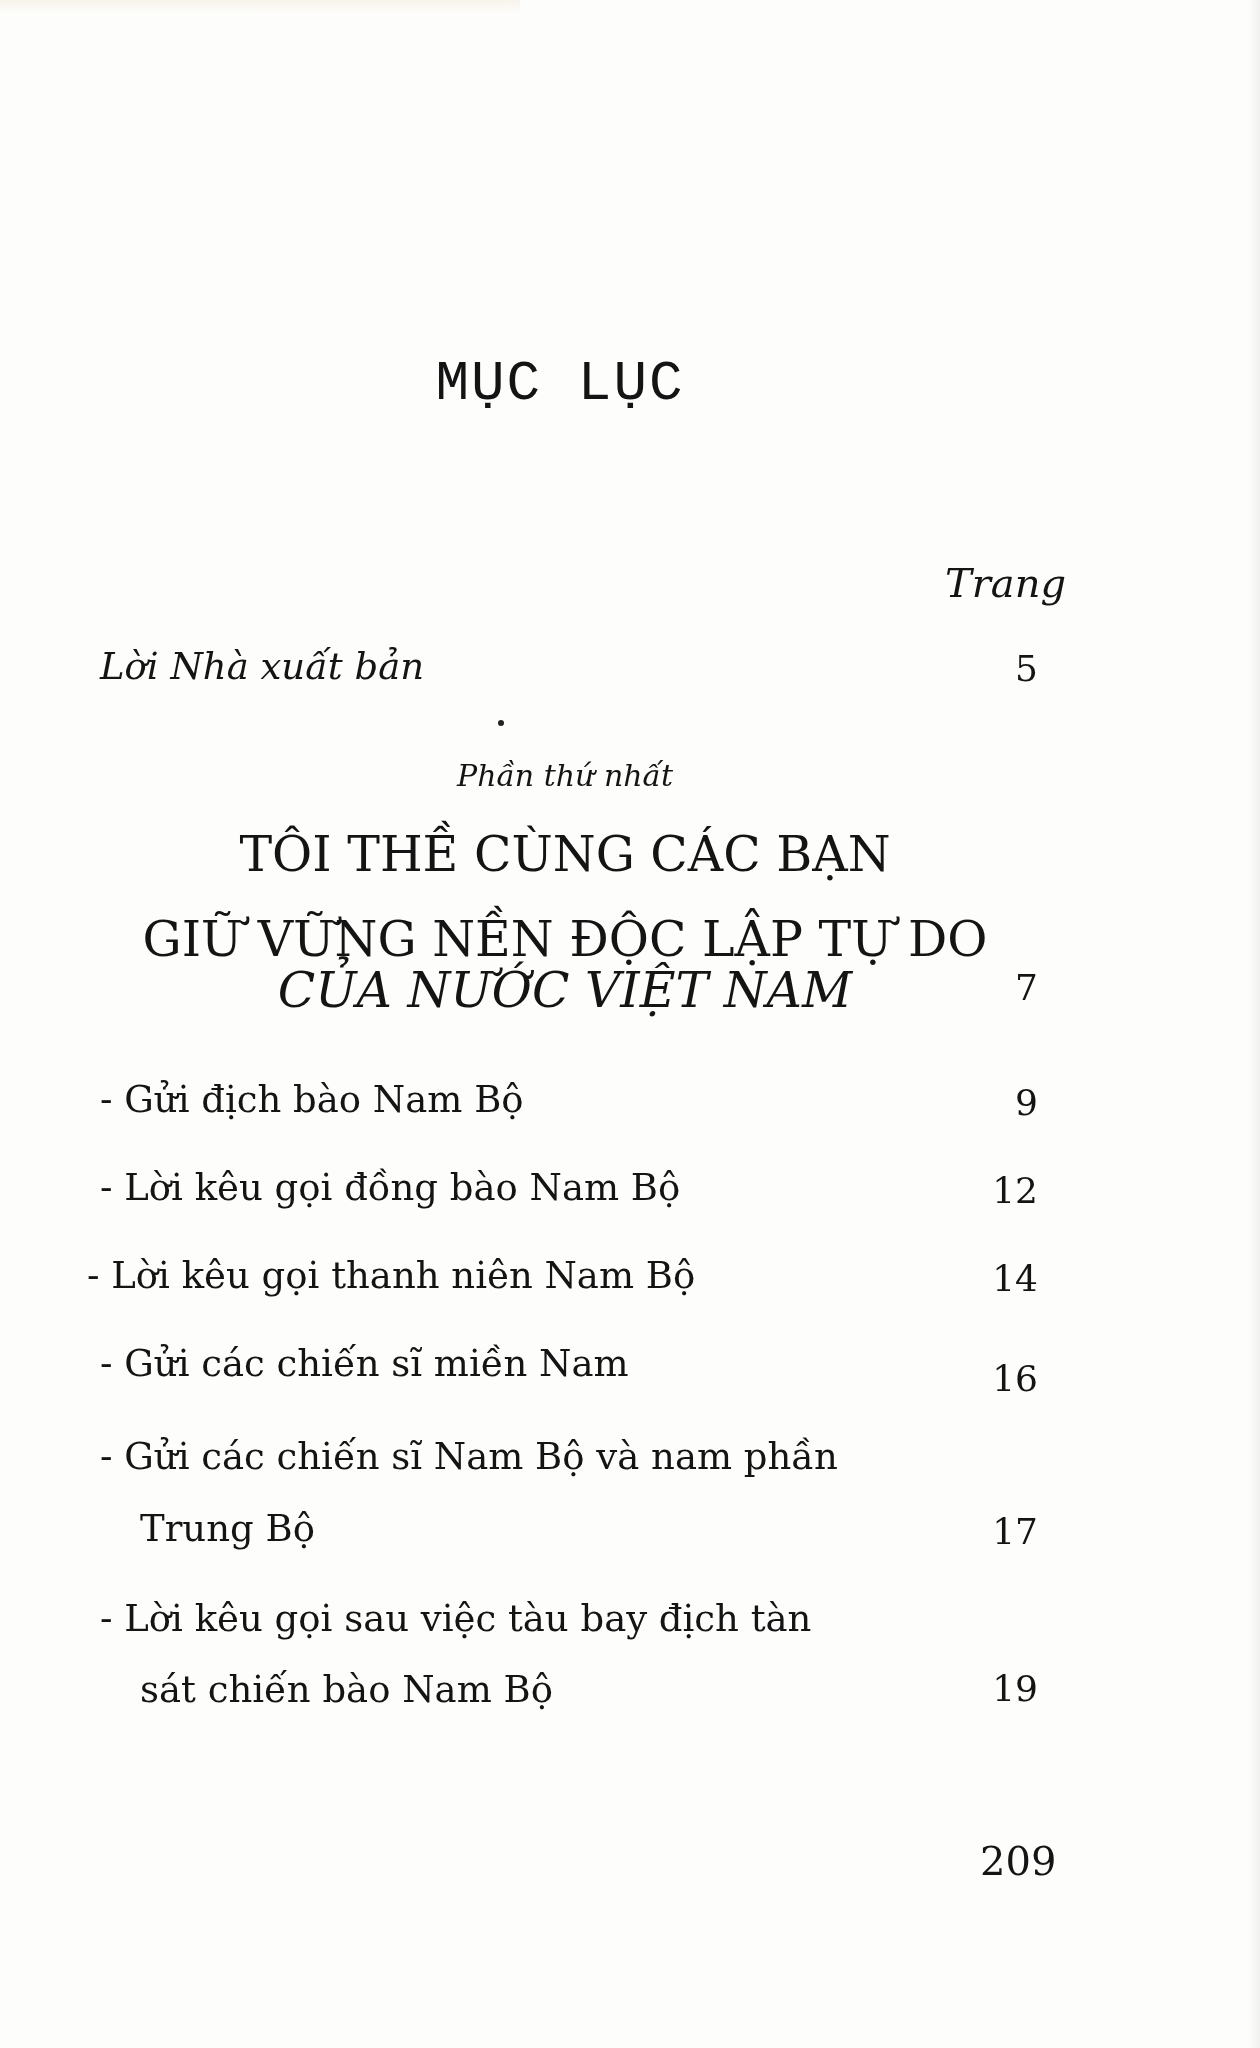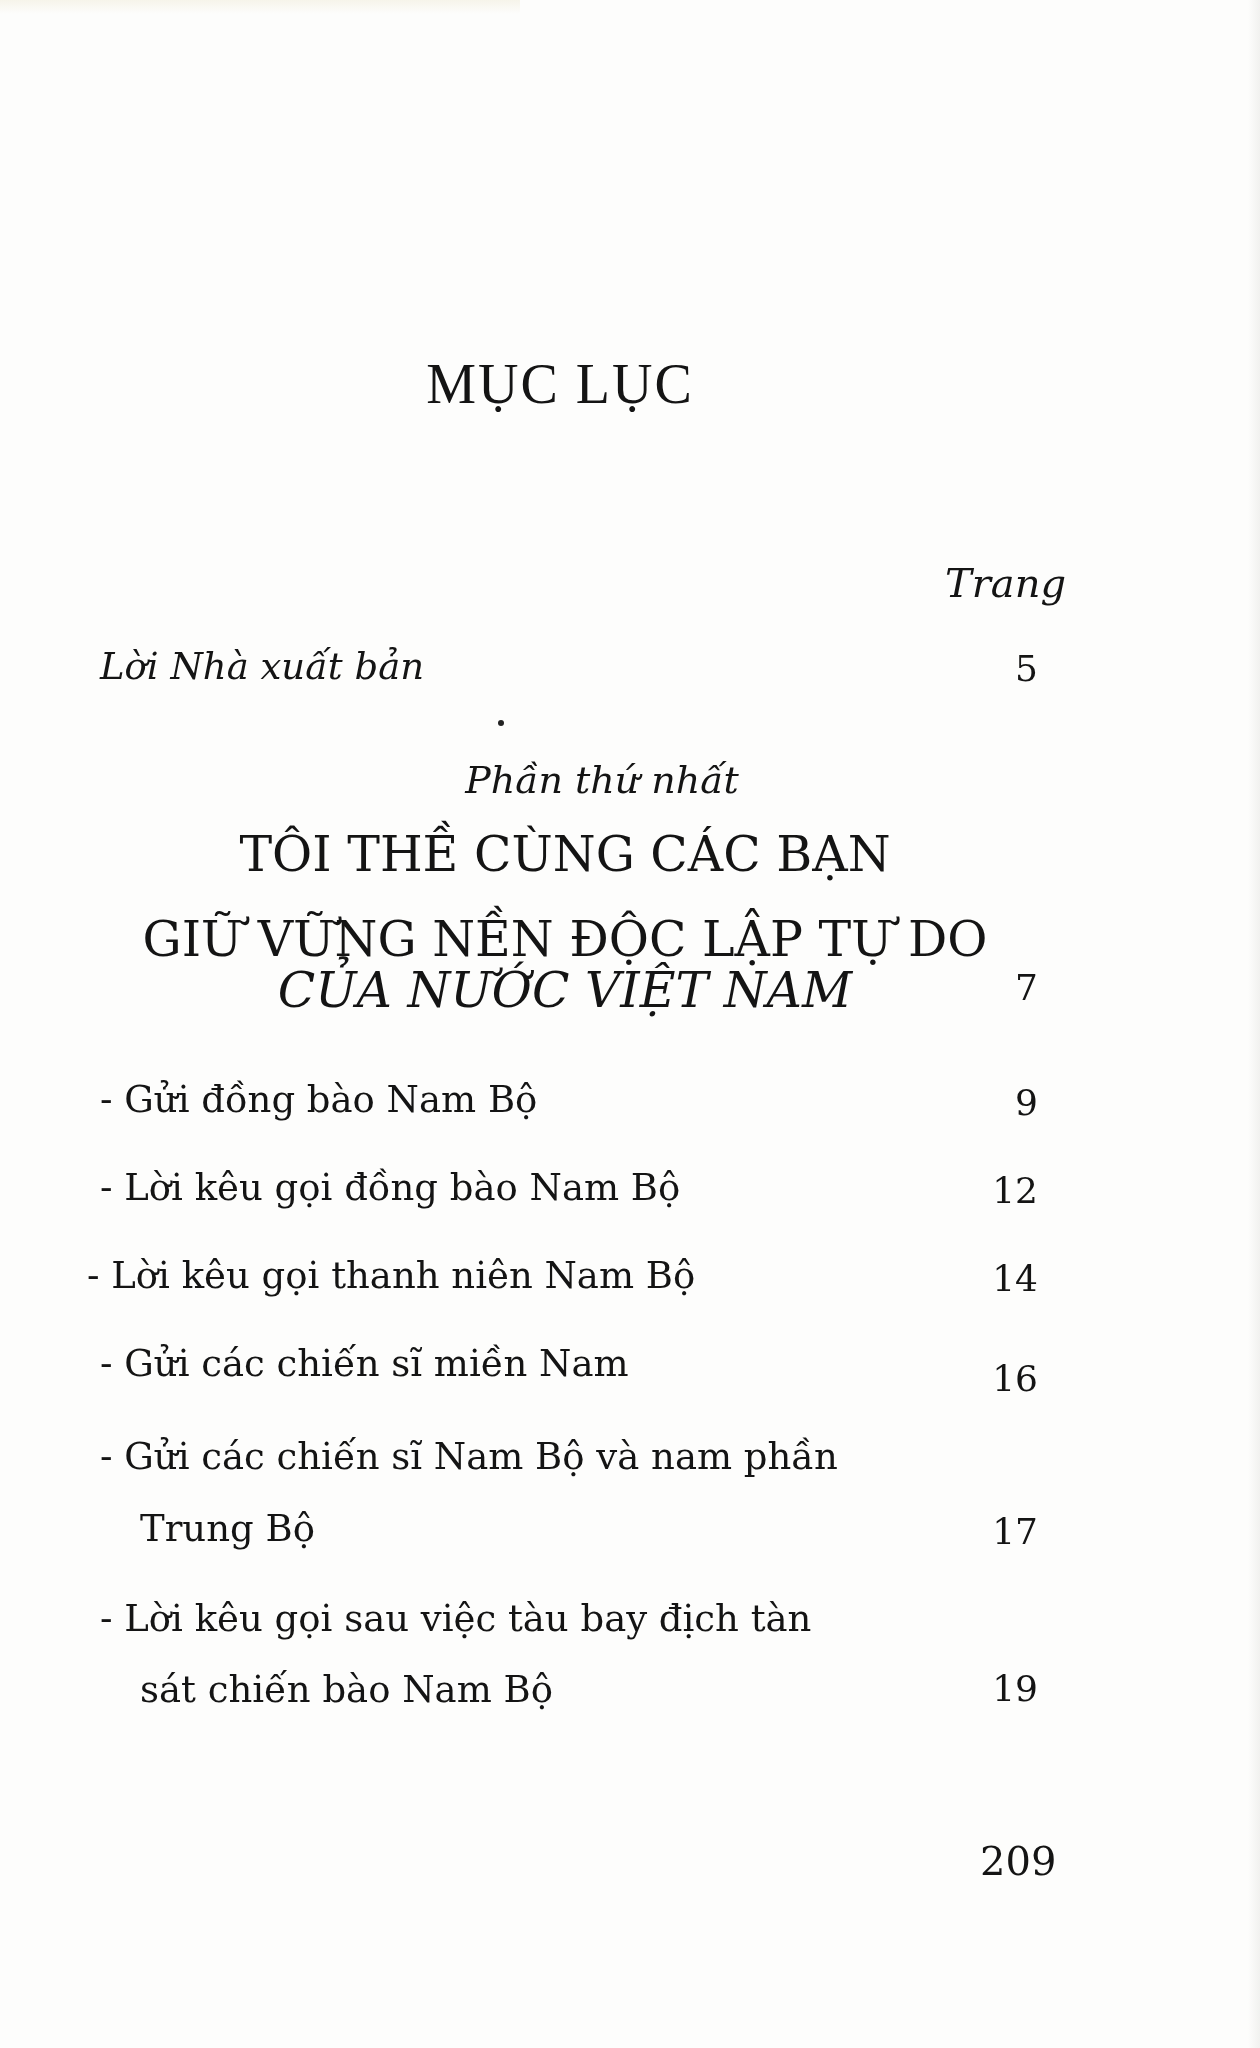--- a/index.html
+++ b/index.html
@@ -3,27 +3,27 @@
 <meta charset="utf-8">
 <style>
   html, body { margin: 0; padding: 0; }
   body {
     width: 1260px; height: 2048px; background: #fdfdfc; position: relative; overflow: hidden;
     font-family: "DejaVu Serif", "Liberation Serif", serif; color: #141414;
   }
   .page-edge-right { position: absolute; right: 0; top: 0; width: 12px; height: 2048px; background: linear-gradient(to right, #fdfdfc, #f1f1ef); }
   .page-edge-top { position: absolute; left: 0; top: 0; width: 520px; height: 14px; background: linear-gradient(to bottom, #f6f4ea, #fdfdfc); }
   .abs { position: absolute; white-space: nowrap; }
-  .title { left: 0; width: 1120px; text-align: center; top: 352px; font-family: Liberation Serif, serif; font-size: 56px; letter-spacing: 2px; }
+  .title { left: 0; width: 1120px; text-align: center; top: 352px; font-family: Liberation Mono, monospace; font-size: 56px; letter-spacing: 2px; }
   .trang { left: 945px; top: 560px; font-size: 40px; font-style: italic; }
   .entry-text { font-size: 37px; }
   .italic { font-style: italic; }
   .num { font-size: 36px; text-align: right; width: 80px; }
   .part-center { left: 0; width: 1130px; text-align: center; }
-  .part-label { font-size: 38px; font-style: italic; padding-left: 37px; }
+  .part-label { font-size: 30px; font-style: italic; }
   .part-title { font-size: 49px; }
   .dot { left: 498px; top: 720px; width: 6px; height: 6px; border-radius: 50%; background: #222; }
   .folio { left: 980px; top: 1838px; font-size: 40px; }
   .indent { padding-left: 36px; }
 </style>
 </head>
 <body>
 
 <div class="page-edge-top"></div>
 <div class="page-edge-right"></div>
@@ -35,21 +35,21 @@
 <div class="abs num" style="left:958px; top:648px;">5</div>
 
 <div class="abs dot"></div>
 
 <div class="abs part-center part-label" style="top:758px;">Phần thứ nhất</div>
 <div class="abs part-center part-title" style="top:826px;">TÔI THỀ CÙNG CÁC BẠN</div>
 <div class="abs part-center part-title" style="top:911px;">GIỮ VỮNG NỀN ĐỘC LẬP TỰ DO</div>
 <div class="abs part-center part-title" style="top:962px;font-style:italic;">CỦA NƯỚC VIỆT NAM</div>
 <div class="abs num" style="left:958px; top:967px;">7</div>
 
-<div class="abs entry-text" style="left:100px; top:1078px;">- Gửi đồng bào Nam Bộ</div>
+<div class="abs entry-text" style="left:100px; top:1078px;">- Gửi địch bào Nam Bộ</div>
 <div class="abs num" style="left:958px; top:1082px;">9</div>
 
 <div class="abs entry-text" style="left:100px; top:1166px;">- Lời kêu gọi đồng bào Nam Bộ</div>
 <div class="abs num" style="left:958px; top:1170px;">12</div>
 
 <div class="abs entry-text" style="left:87px; top:1254px;">- Lời kêu gọi thanh niên Nam Bộ</div>
 <div class="abs num" style="left:958px; top:1258px;">14</div>
 
 <div class="abs entry-text" style="left:100px; top:1342px;">- Gửi các chiến sĩ miền Nam</div>
 <div class="abs num" style="left:958px; top:1346px;margin-top:12px;">16</div>

